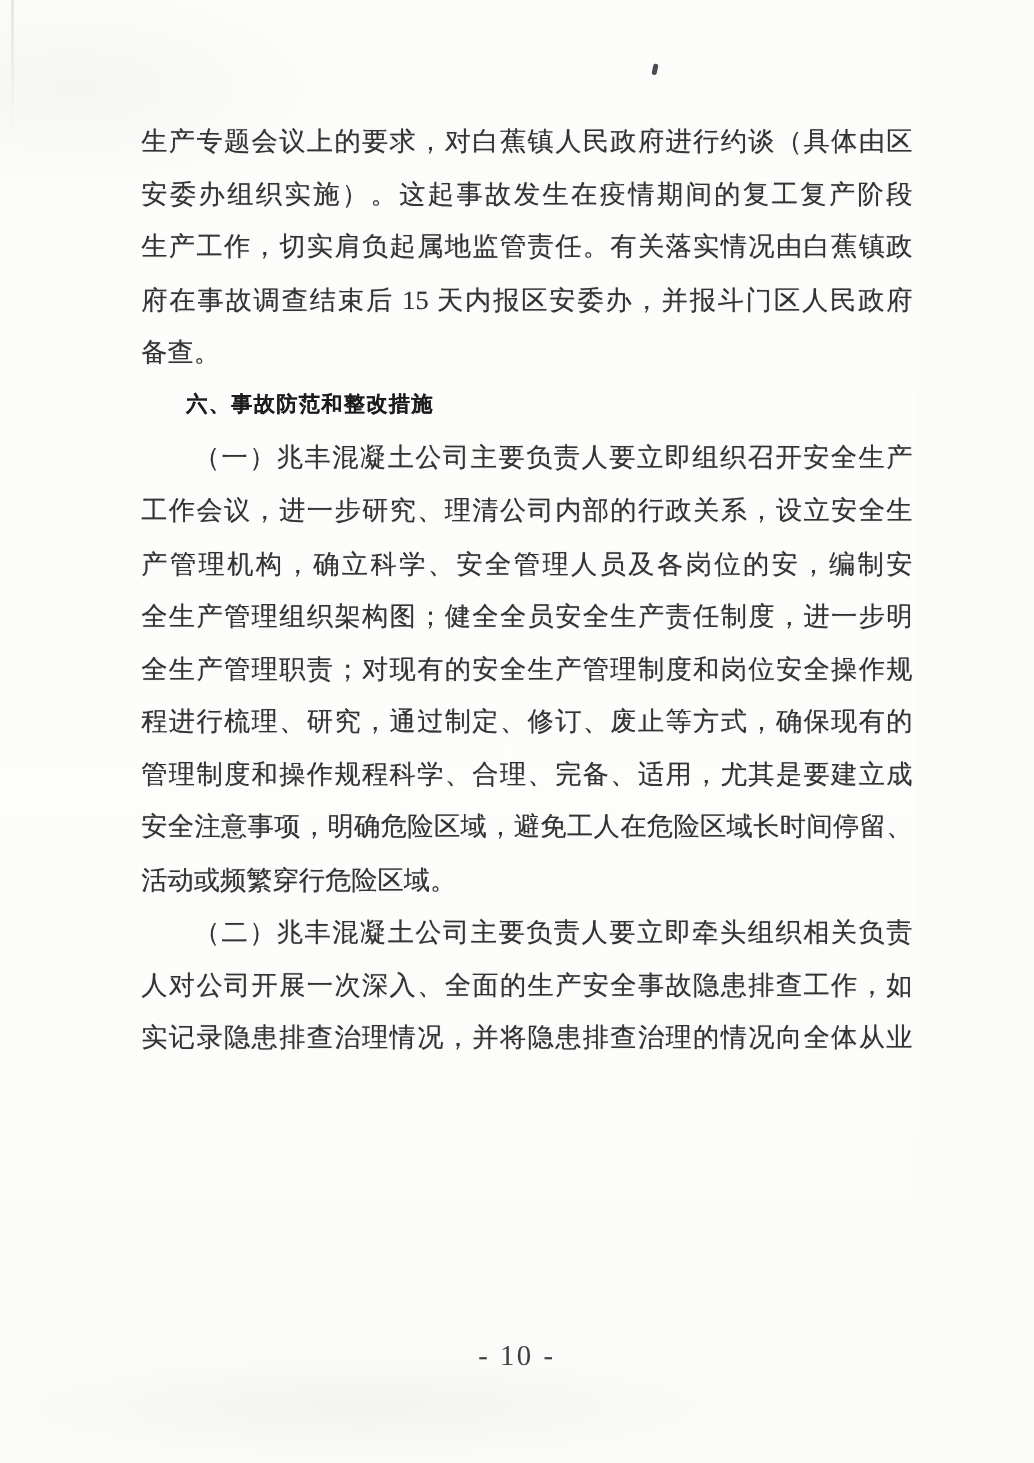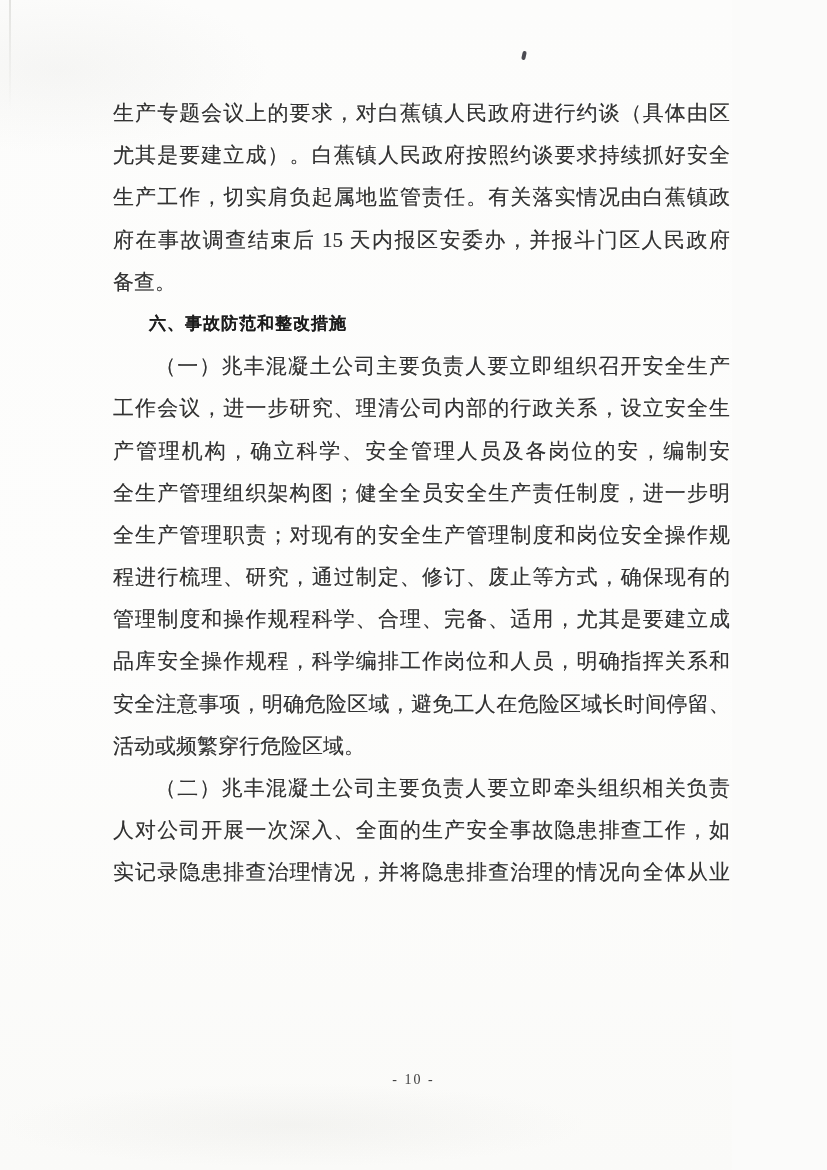--- a/index.html
+++ b/index.html
@@ -66,56 +66,55 @@
     color: #1c1c1c;
     padding-left: 36px;
     letter-spacing: 1px;
     text-shadow: 0 0 0.5px rgba(20,20,20,0.7);
   }
   .footer {
     position: absolute;
     left: 0; top: 1072px;
     width: 827px;
     text-align: center;
-    font-size: 14px;
+    font-size: 23px;
     color: #3d3d3d;
     letter-spacing: 2px;
     font-family: "Liberation Serif", serif;
   }
 </style>
 </head>
 <body>
 
 <div class="page">
 
   <div class="edge-crease"></div>
   <div class="ink-speck"></div>
 
   <div class="textblock">
 
     <div>
       <div class="line j">生产专题会议上的要求，对白蕉镇人民政府进行约谈（具体由区</div>
-      <div class="line j">尤其是要建立成）。白蕉镇人民政府按照约谈要求持续抓好安全</div>
+      <div class="line j">安委办组织实施）。这起事故发生在疫情期间的复工复产阶段</div>
       <div class="line j">生产工作，切实肩负起属地监管责任。有关落实情况由白蕉镇政</div>
       <div class="line j">府在事故调查结束后 15 天内报区安委办，并报斗门区人民政府</div>
       <div class="line end">备查。</div>
     </div>
 
     <div class="line heading">六、事故防范和整改措施</div>
 
 
     <div>
       <div class="line j ind">（一）兆丰混凝土公司主要负责人要立即组织召开安全生产</div>
       <div class="line j">工作会议，进一步研究、理清公司内部的行政关系，设立安全生</div>
       <div class="line j">产管理机构，确立科学、安全管理人员及各岗位的安，编制安</div>
       <div class="line j">全生产管理组织架构图；健全全员安全生产责任制度，进一步明</div>
       <div class="line j">全生产管理职责；对现有的安全生产管理制度和岗位安全操作规</div>
       <div class="line j">程进行梳理、研究，通过制定、修订、废止等方式，确保现有的</div>
       <div class="line j">管理制度和操作规程科学、合理、完备、适用，尤其是要建立成</div>
-      <div class="line j">品库安全操作规程，科学编排工作岗位和人员，明确指挥关系和</div>
       <div class="line j">安全注意事项，明确危险区域，避免工人在危险区域长时间停留、</div>
       <div class="line end">活动或频繁穿行危险区域。</div>
     </div>
 
     <div>
       <div class="line j ind">（二）兆丰混凝土公司主要负责人要立即牵头组织相关负责</div>
       <div class="line j">人对公司开展一次深入、全面的生产安全事故隐患排查工作，如</div>
       <div class="line j">实记录隐患排查治理情况，并将隐患排查治理的情况向全体从业</div>
     </div>
 

